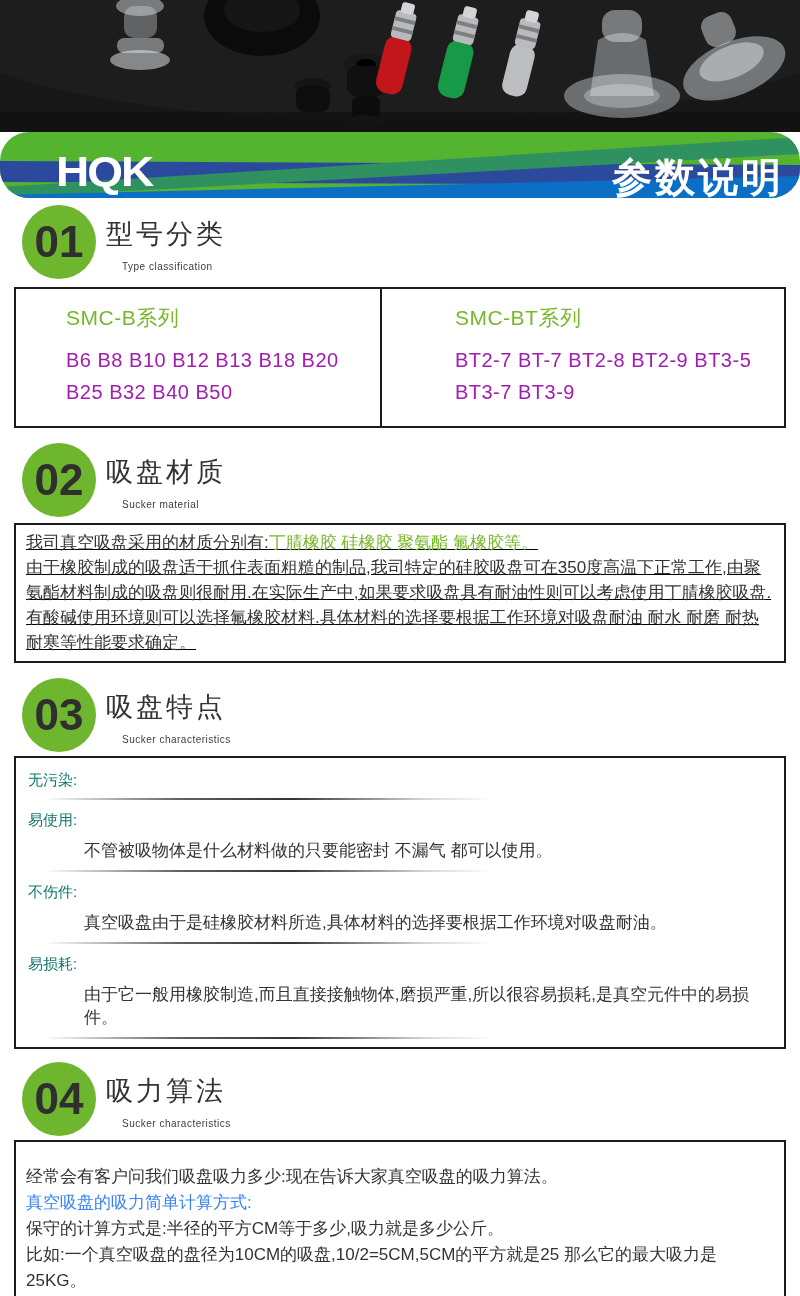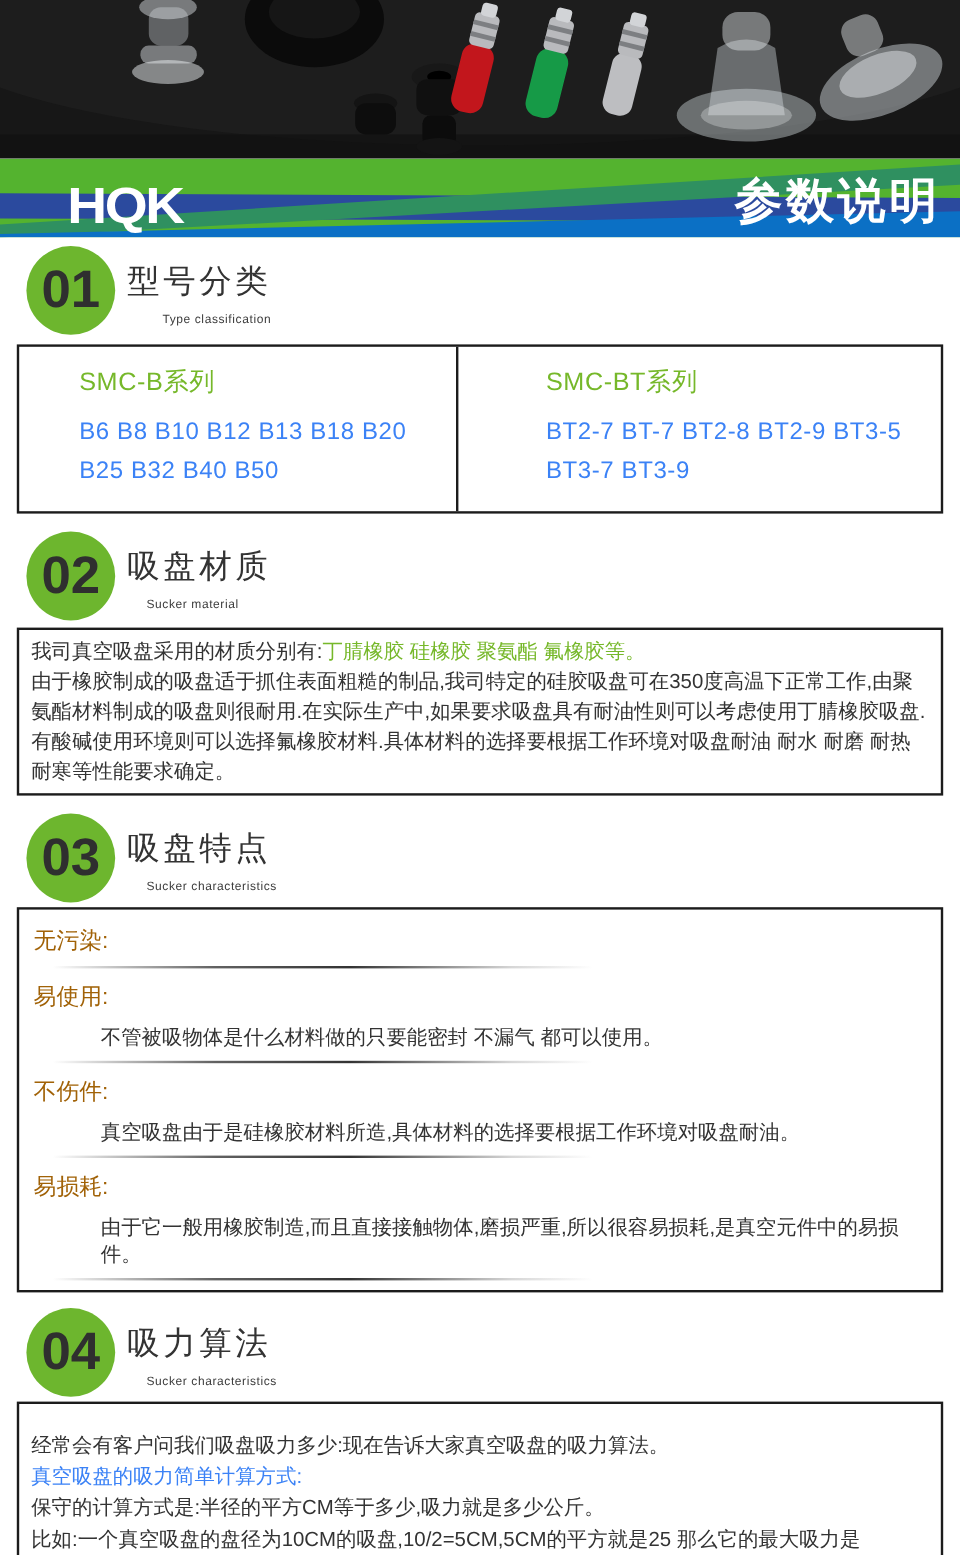--- a/index.html
+++ b/index.html
@@ -4,29 +4,29 @@
 <style>
   * { box-sizing: border-box; margin: 0; padding: 0; }
   html, body { background: #fff; }
   body { width: 800px; font-family: "Liberation Sans", sans-serif; }
   .page { position: relative; width: 800px; height: 1296px; overflow: hidden; background: #fff; }
 
   
   .photo-banner { position: relative; width: 800px; height: 132px; background: #181818; }
 
   
-  .brand-band { position: relative; width: 800px; height: 66px; overflow: hidden; }
+  .brand-band { position: relative; width: 800px; height: 66px; overflow: hidden; border-radius: 29px; }
   .brand-band svg { position: absolute; left: 0; top: 0; }
   .logo-text {
     position: absolute; left: 56px; top: 12px;
     font-size: 46px; font-weight: bold; color: #fff;
     letter-spacing: -2px; transform: scaleY(0.92);
   }
   .band-title {
-    position: absolute; right: 16px; top: 8px;
+    position: absolute; right: 16px; top: 18px;
     font-size: 40px; font-weight: bold; color: #fff; letter-spacing: 3px;
   }
 
   
   .sec { display: flex; align-items: flex-start; padding-left: 22px; }
   .sec-circle {
     width: 74px; height: 74px; border-radius: 50%;
     background: #6db62e; color: #2f2f2f;
     font-size: 44px; font-weight: bold;
     display: flex; align-items: center; justify-content: center;
@@ -38,46 +38,46 @@
 
   
   .tbox { width: 772px; margin-left: 14px; border: 2px solid #1c1c1c; background: #fff; }
 
   
   .type-table { display: flex; }
   .type-cell { width: 50%; padding: 15px 0 18px 50px; }
   .type-cell.first { border-right: 2px solid #1c1c1c; }
   .type-cell.second { padding-left: 36px; margin-left: 25px; }
   .series-name { color: #76b82a; font-size: 21px; margin-bottom: 12px; letter-spacing: 0.5px; }
-  .series-line { color: #3b82f6; font-size: 20px; line-height: 32px; letter-spacing: 0.5px; }
+  .series-line { color: #a21caf; font-size: 20px; line-height: 32px; letter-spacing: 0.5px; }
 
   
   .material-box { padding: 5px 10px 6px 10px; font-size: 17px; line-height: 25px; }
   .black-text { color: #333; }
   .green-text { color: #76b82a; }
 
   
   .features-box { padding: 2px 10px 8px 10px; }
-  .feat-label { color: #a16207; font-size: 19px; margin: 11px 0 0 2px; }
+  .feat-label { color: #0f766e; font-size: 15px; margin: 11px 0 0 2px; }
   .feat-desc { color: #333; font-size: 17px; margin: 9px 0 0 58px; }
   .feat-divider {
     height: 2px; width: 450px; margin: 8px 0 0 18px;
     background: linear-gradient(90deg, rgba(0,0,0,0) 0%, rgba(70,70,70,0.85) 30%,
                 rgba(40,40,40,0.95) 55%, rgba(120,120,120,0.3) 85%, rgba(0,0,0,0) 100%);
   }
 
   
   .force-box { padding: 22px 10px 14px 10px; font-size: 17px; line-height: 26px; }
   .force-green { color: #3b82f6; font-weight: normal; }
 
   
-  .sec-1 { margin-top: 7px; text-align: right; }
+  .sec-1 { margin-top: 7px; }
   .table-wrap { margin-top: 8px; gap: 12px; }
   .sec-2 { margin-top: 15px; }
-  .material-wrap { margin-top: 6px; }
+  .material-wrap { margin-top: 6px; text-decoration: underline; }
   .sec-3 { margin-top: 15px; }
   .features-wrap { margin-top: 4px; }
   .sec-4 { margin-top: 13px; }
   .force-wrap { margin-top: 4px; }
 </style>
 </head>
 <body>
 
 <div class="page">
 

